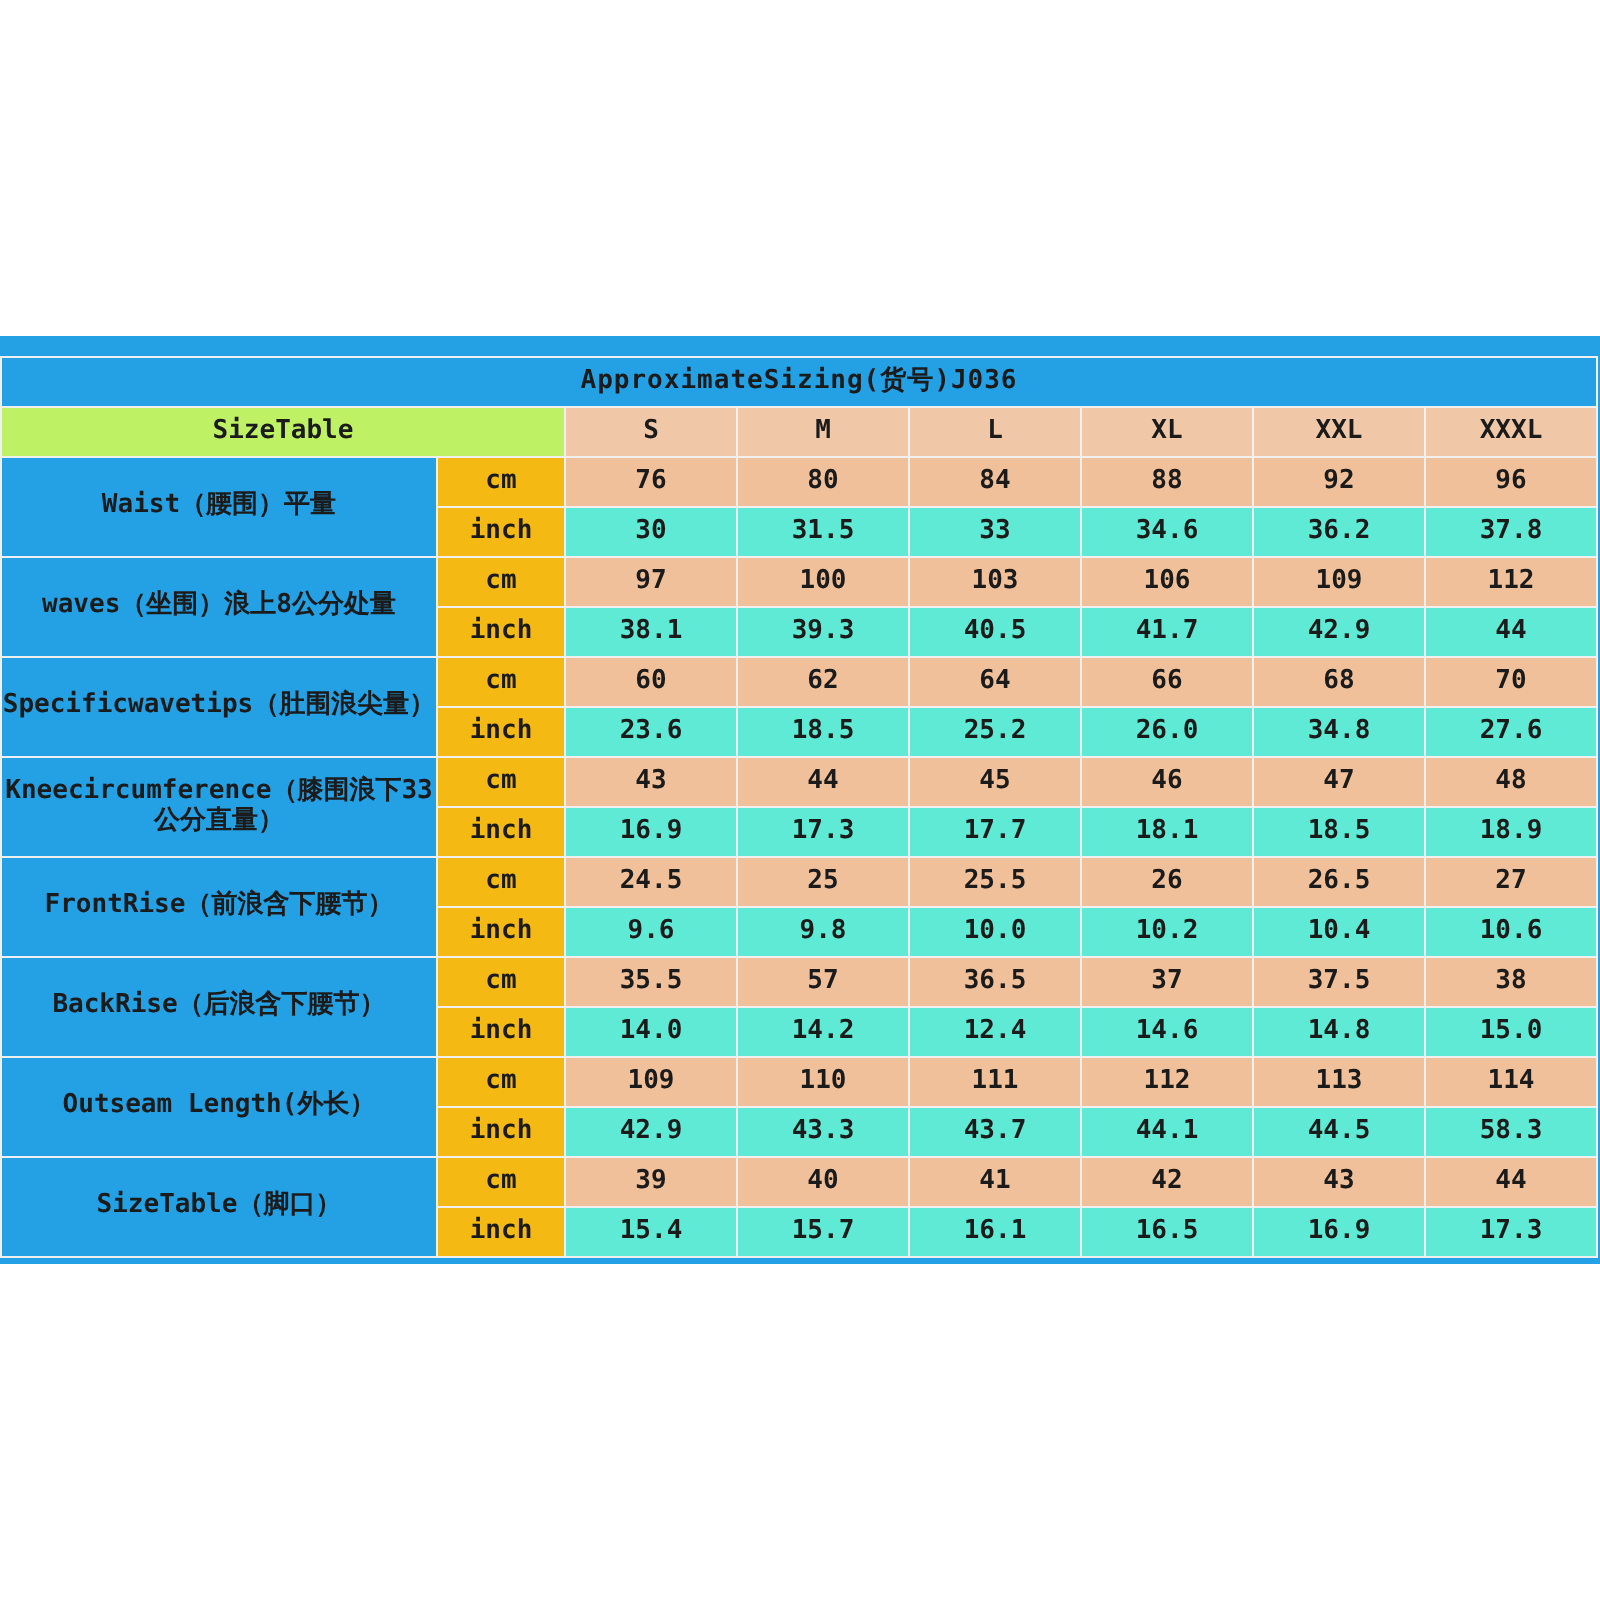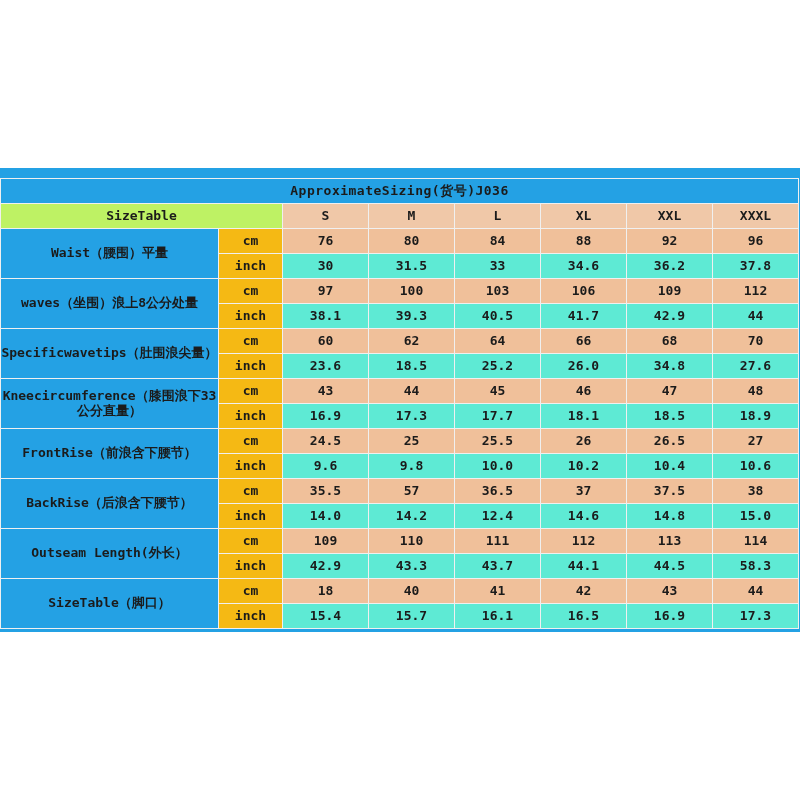--- a/index.html
+++ b/index.html
@@ -283,21 +283,21 @@
           <td class="val-light">43.7</td>
           <td class="val-light">44.1</td>
           <td class="val-light">44.5</td>
           <td class="val-light">58.3</td>
         </tr>
         <tr>
           <td class="row-label" rowspan="2">SizeTable（脚口）</td>
           <td class="unit-cell">
             <span class="unit-inner">cm</span>
           </td>
-          <td class="val-dark">18</td>
+          <td class="val-dark">39</td>
           <td class="val-dark">40</td>
           <td class="val-dark">41</td>
           <td class="val-dark">42</td>
           <td class="val-dark">43</td>
           <td class="val-dark">44</td>
         </tr>
         <tr>
           <td class="unit-cell">
             <span class="unit-inner">inch</span>
           </td>

